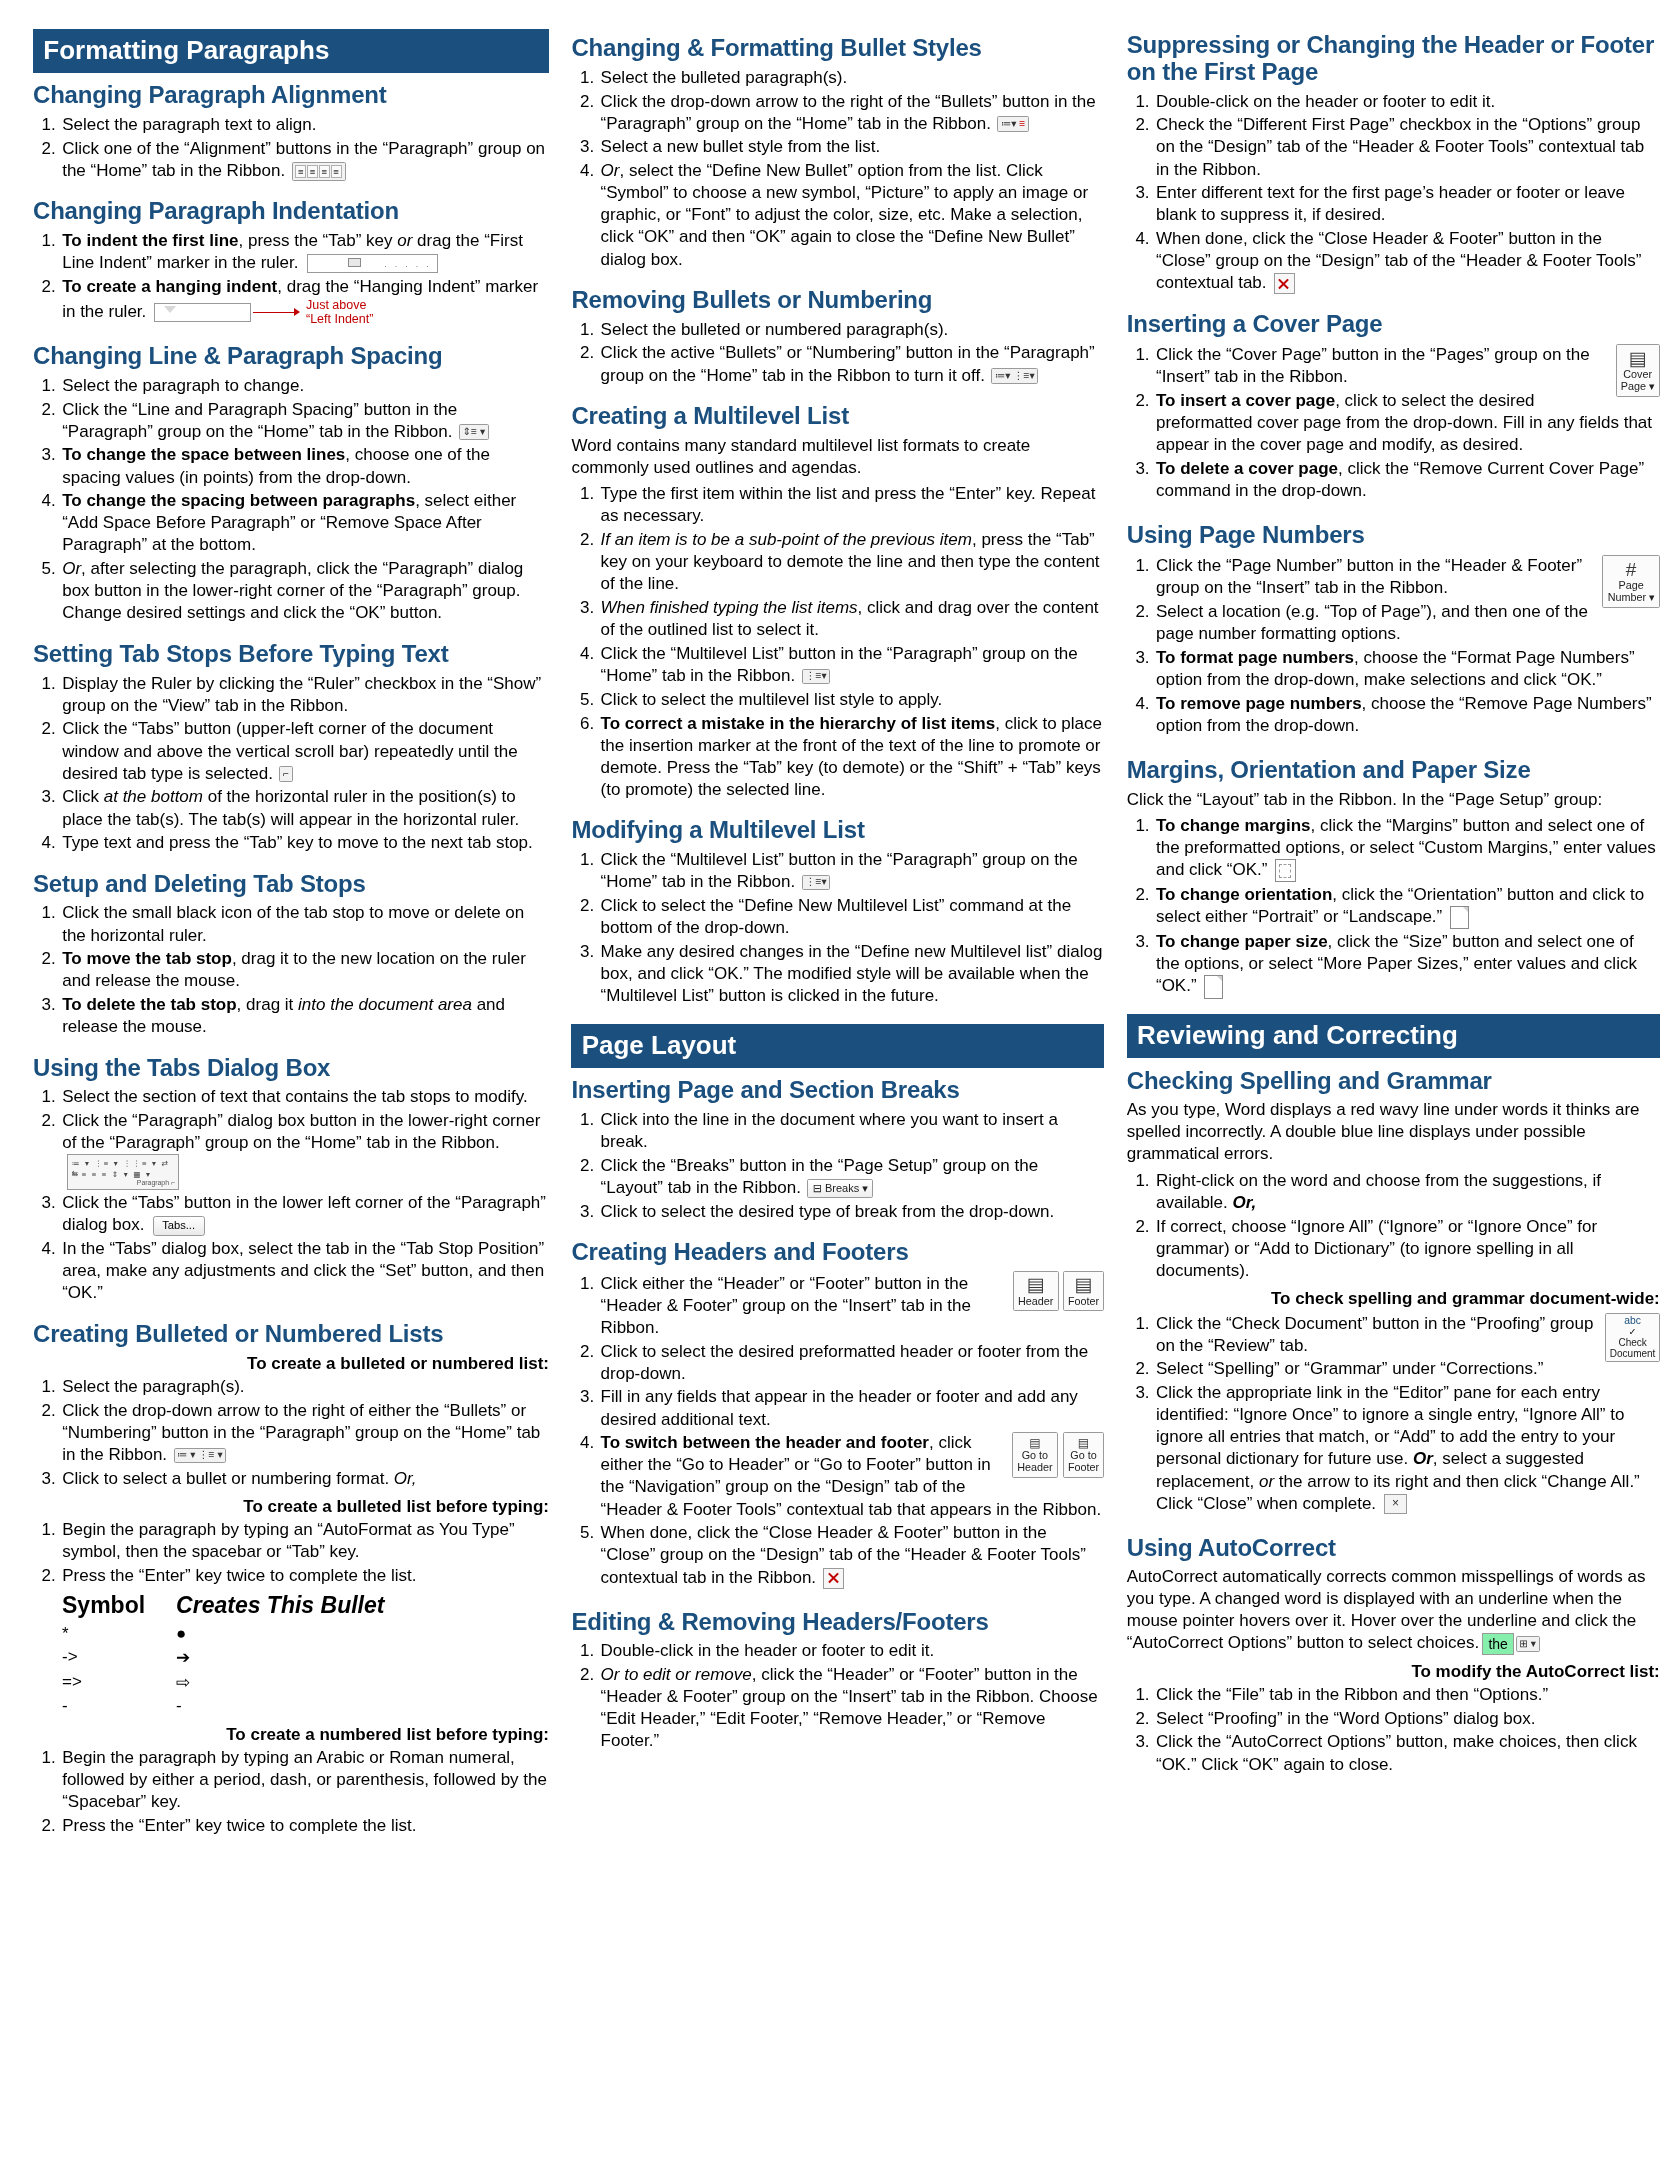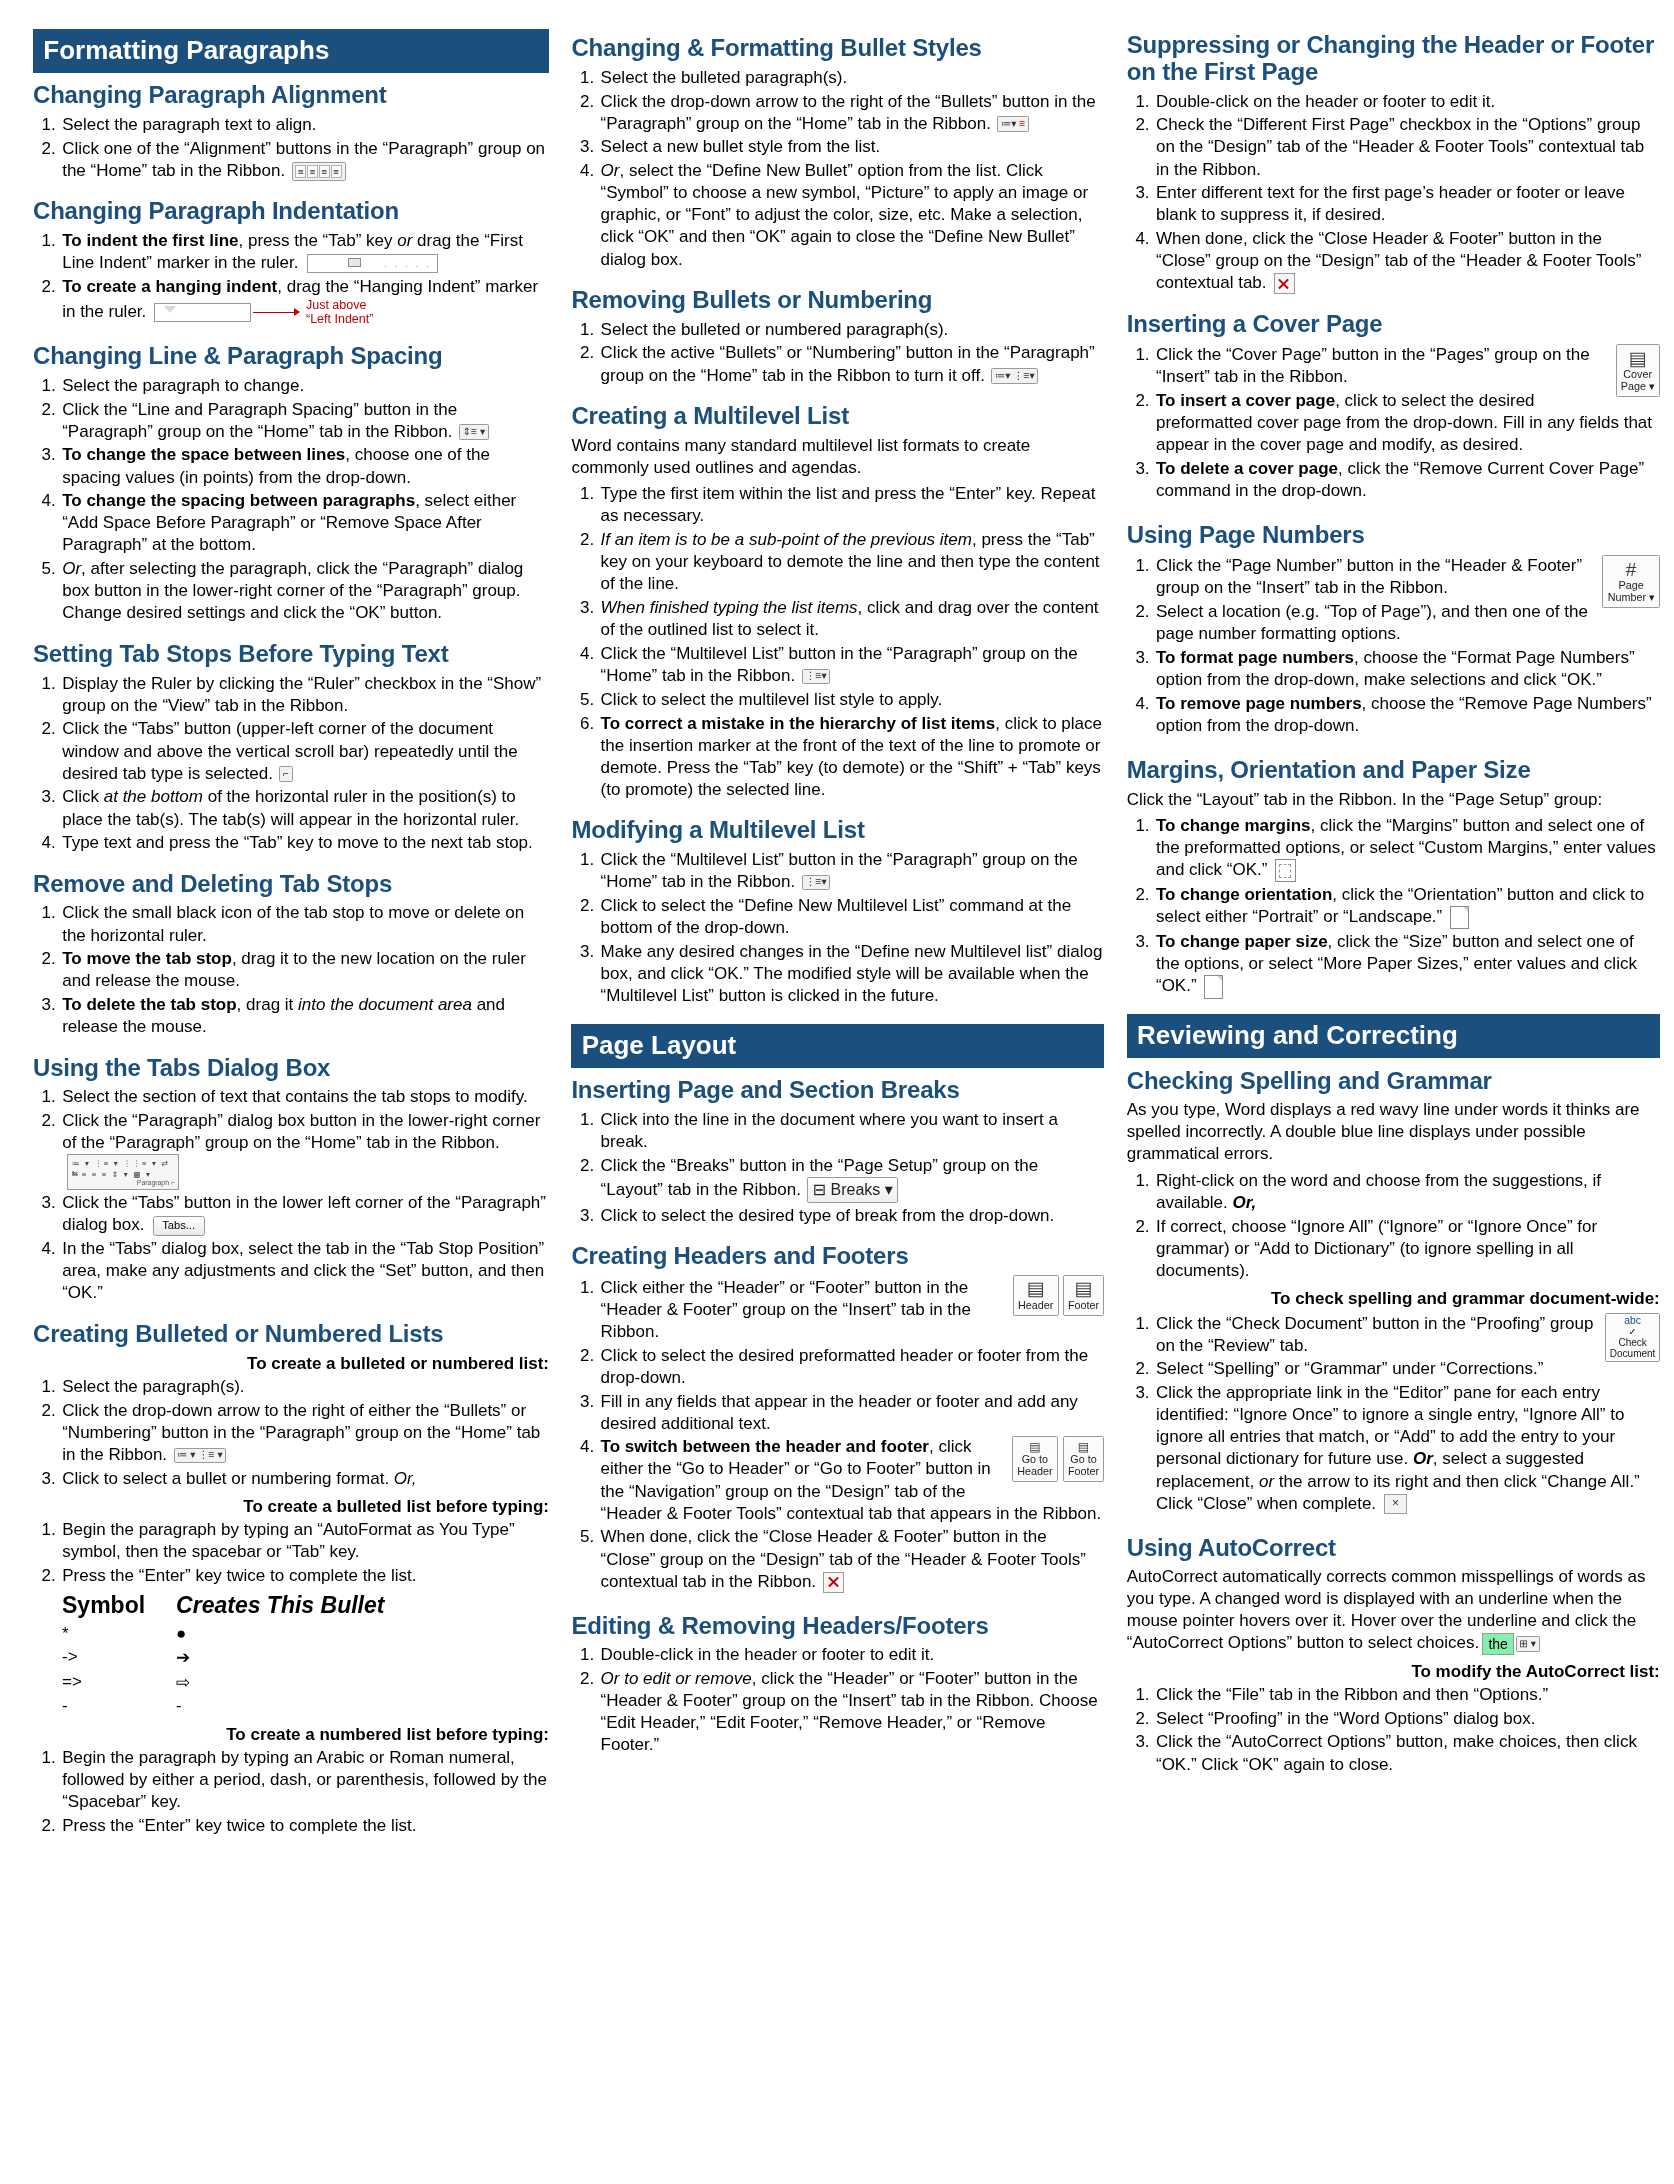--- a/index.html
+++ b/index.html
@@ -164,21 +164,21 @@
     border-top: 4.3px solid transparent;
     border-bottom: 4.3px solid transparent;
   }
   .flow { overflow: hidden; }
   .btn-img {
     display: inline-block;
     vertical-align: middle;
     border: 0.9px solid #9a9a9a;
     background: linear-gradient(#ffffff, #eeeeee);
     border-radius: 1.7px;
-    font-size: 16px;
+    font-size: 11px;
     padding: 1.7px 4.3px;
     margin: 0 1.7px;
     color: #222;
     white-space: nowrap;
   }
   .big-btn {
     display: inline-block;
     border: 0.9px solid #9a9a9a;
     background: #fbfbfb;
     text-align: center;
@@ -359,21 +359,21 @@
     </ol>
 
     <h2 class="sec">Setting Tab Stops Before Typing Text</h2>
     <ol>
       <li>Display the Ruler by clicking the “Ruler” checkbox in the “Show” group on the “View” tab in the Ribbon.</li>
       <li>Click the “Tabs” button (upper-left corner of the document window and above the vertical scroll bar) repeatedly until the desired tab type is selected. <span class="icon-inline">⌐</span></li>
       <li>Click <i>at the bottom</i> of the horizontal ruler in the position(s) to place the tab(s). The tab(s) will appear in the horizontal ruler.</li>
       <li>Type text and press the “Tab” key to move to the next tab stop.</li>
     </ol>
 
-    <h2 class="sec">Remove and Deleting Tab Stops</h2>
+    <h2 class="sec">Setup and Deleting Tab Stops</h2>
     <ol>
       <li>Click the small black icon of the tab stop to move or delete on the horizontal ruler.</li>
       <li><b>To move the tab stop</b>, drag it to the new location on the ruler and release the mouse.</li>
       <li><b>To delete the tab stop</b>, drag it <i>into the document area</i> and release the mouse.</li>
     </ol>
 
     <h2 class="sec">Using the Tabs Dialog Box</h2>
     <ol>
       <li>Select the section of text that contains the tab stops to modify.</li>
       <li>Click the “Paragraph” dialog box button in the lower-right corner of the “Paragraph” group on the “Home” tab in the Ribbon.

